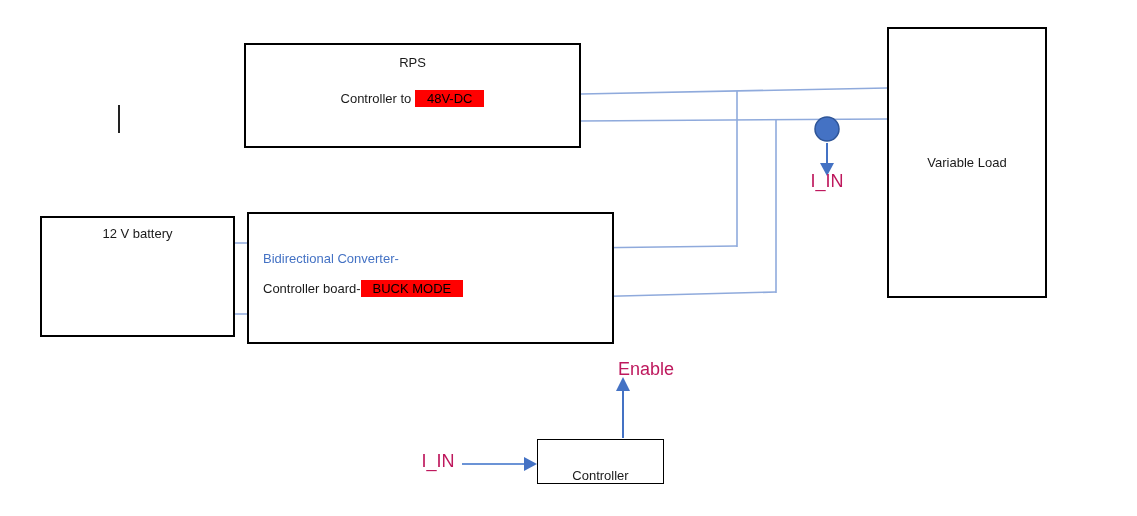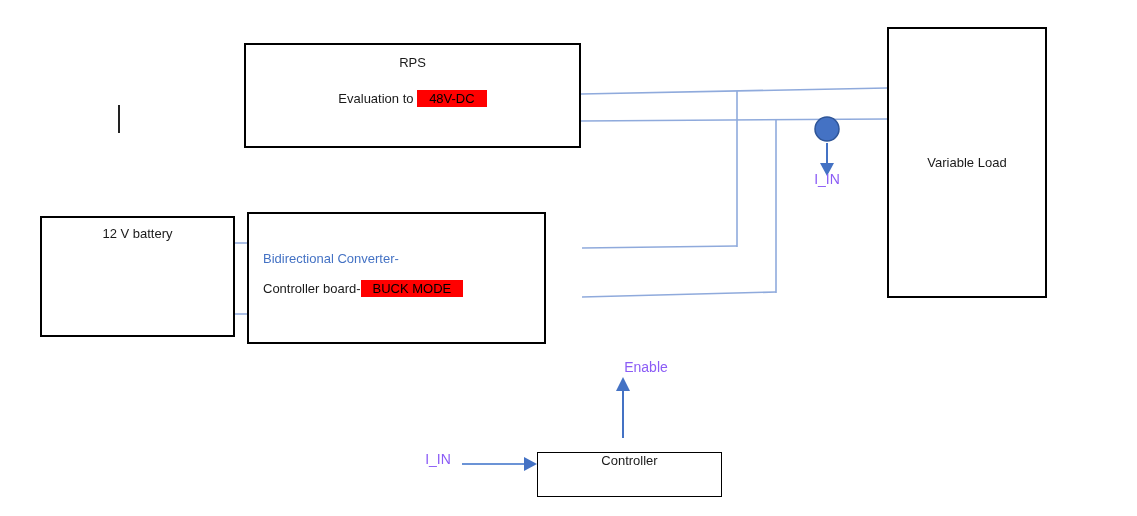--- a/index.html
+++ b/index.html
@@ -40,44 +40,43 @@
   .box-rps {
     left: 244px; top: 43px; width: 337px; height: 105px;
     display: flex; flex-direction: column; align-items: center;
     padding-top: 10px; gap: 21px; text-align: center;
   }
   .box-battery {
     left: 40px; top: 216px; width: 195px; height: 121px;
     text-align: center; padding-top: 8px;
   }
   .box-converter {
-    left: 247px; top: 212px; width: 299px; height: 132px;
+    left: 247px; top: 212px; width: 367px; height: 132px;
     padding: 30px 0 0 14px; line-height: 30px;
   }
   .box-converter .blue-line { color: var(--text-blue); }
   .box-load {
     left: 887px; top: 27px; width: 160px; height: 271px;
     display: flex; flex-direction: column; justify-content: center; align-items: center;
     text-align: center; line-height: 44px;
   }
   .box-controller {
-    left: 537px; top: 439px; width: 185px; height: 45px;
-    display: flex; align-items: flex-start; justify-content: center;
+    left: 537px; top: 439px; width: 127px; height: 45px;
+    display: flex; align-items: flex-end; justify-content: center;
     border-width: 1.5px;
-    margin-top: 13px;
   }
   .hl {
     background: var(--highlight-red);
     color: #000000;
     padding: 1px 12px;
   }
   .float-label {
     position: absolute;
-    font-size: 14px;
-    color: #8b5cf6;
+    font-size: 18px;
+    color: #be185d;
     white-space: nowrap;
     transform: translateX(-50%);
   }
   .label-iin-top   { left: 827px; top: 171px; }
   .label-enable    { left: 646px; top: 359px; }
   .label-iin-bottom{ left: 438px; top: 451px; }
   .stray-tick {
     position: absolute;
     left: 118px; top: 105px;
     width: 2px; height: 28px;
@@ -111,21 +110,21 @@
     <polygon class="arrow-head" points="616,391 630,391 623,377"></polygon>
 
     <line class="arrow-shaft-light" x1="462" y1="464" x2="525" y2="464"></line>
     <polygon class="arrow-head" points="524,457 524,471 537,464"></polygon>
   </svg>
 
   <div class="stray-tick"></div>
 
   <div class="box box-rps">
     <div>RPS</div>
-    <div><span>Evaluation to </span><span class="hl">48V-DC</span></div>
+    <div><span>Controller to </span><span class="hl">48V-DC</span></div>
   </div>
 
   <div class="box box-battery">
     <span>12 V battery</span>
   </div>
 
   <div class="box box-converter">
     <div class="blue-line">Bidirectional Converter-</div>
     <div><span>Controller board-</span><span class="hl">BUCK MODE</span></div>
   </div>

